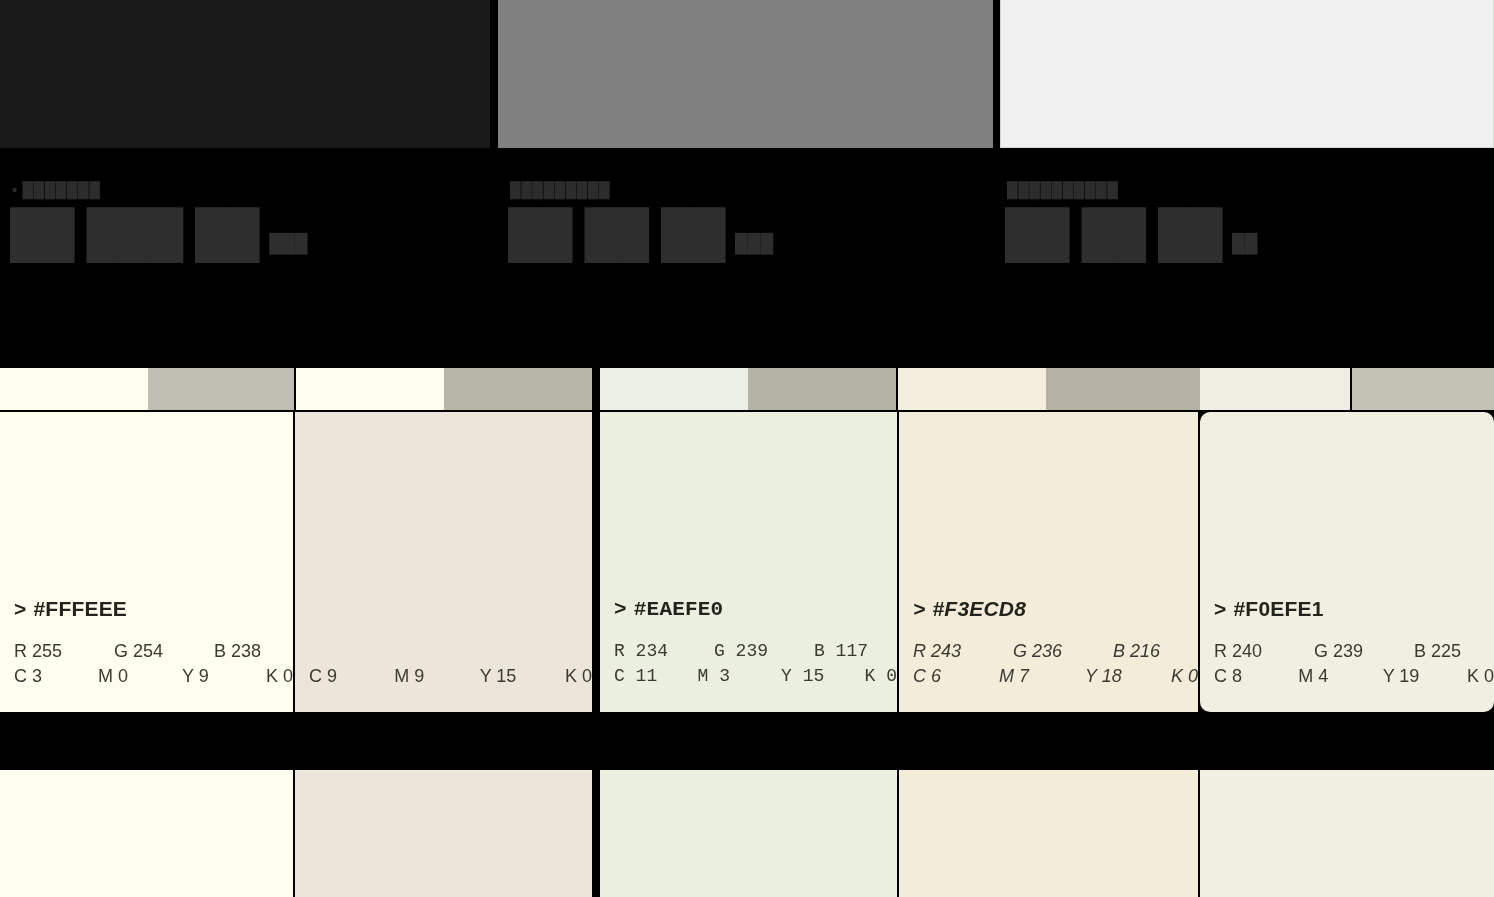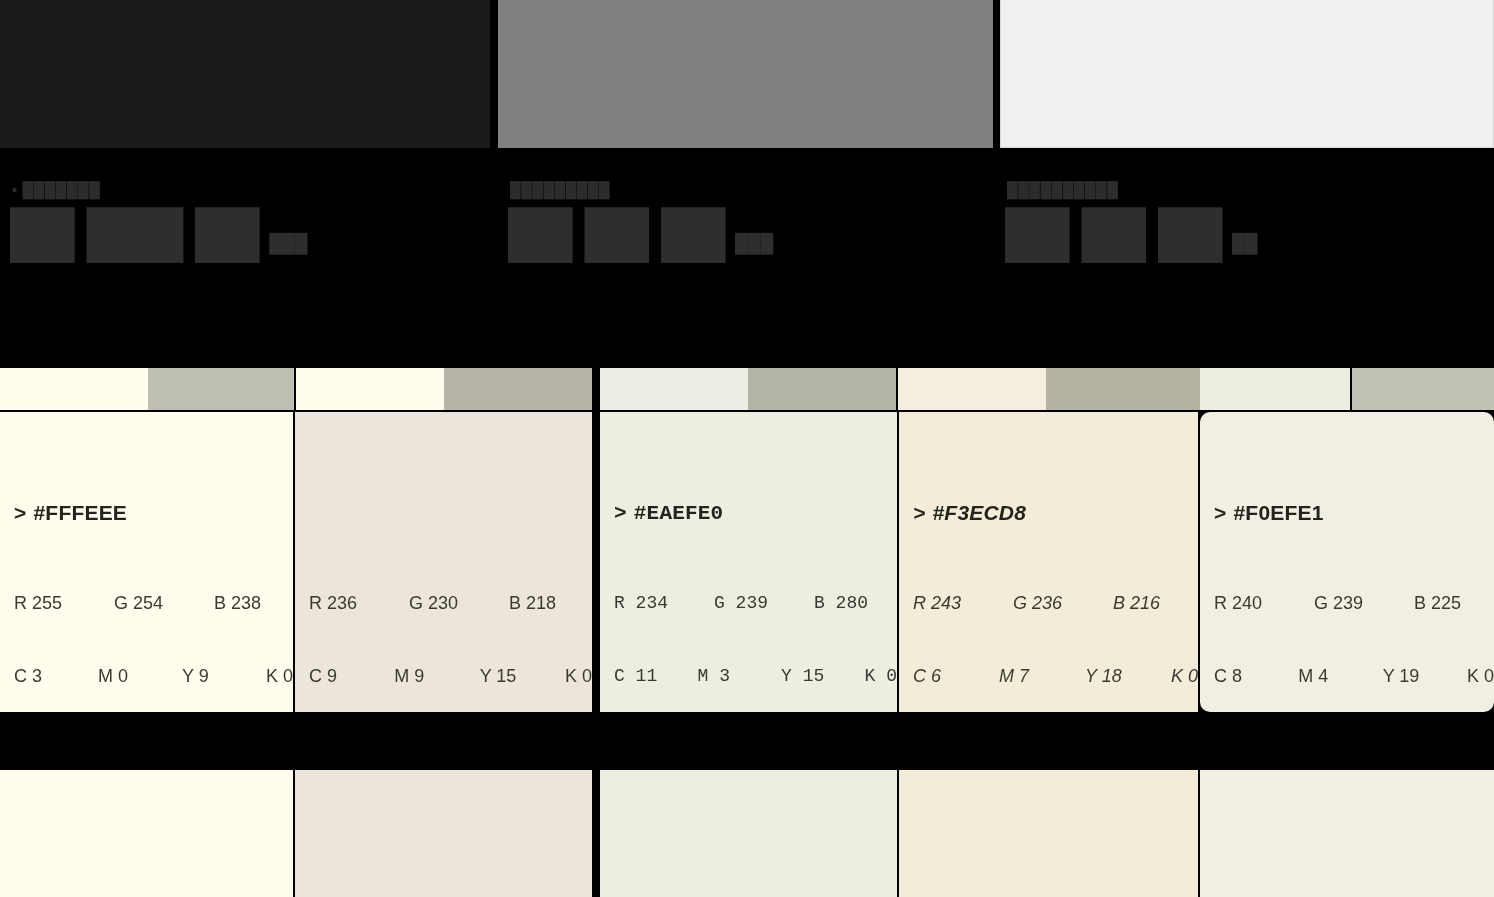--- a/index.html
+++ b/index.html
@@ -52,21 +52,21 @@
     display:flex; flex-direction:column; justify-content:flex-end;
     padding:16px 0 22px 14px;
   }
   .card .hex {
     font-size:21px; font-weight:700; letter-spacing:.2px;
     color:#24241e; margin-bottom:18px; white-space:nowrap;
   }
   .card .hex .caret { margin-right:7px; font-weight:700; }
   .vals { font-size:18px; color:#3a3a32; line-height:1.42; white-space:nowrap; }
   .vals .row { display:flex; }
-  .vals .k { width:100px;margin-top:48px; }
+  .vals .k { width:100px; }
   .vals .k:last-child { width:auto; }
 
   
   .divider { position:absolute; left:0; top:713px; width:1494px; height:57px; background:#000; }
 
   
   .grid-bottom { position:absolute; left:0; top:770px; width:1494px; height:127px; }
   .card-bottom { position:absolute; top:0; height:127px; }
 </style>
 </head>
@@ -127,39 +127,34 @@
             <span class="k">C 3</span>
             <span class="k">M 0</span>
             <span class="k">Y 9</span>
             <span class="k">K 0</span>
           </div>
         </div>
       </div>
       <div class="card" style="left: 295px; width: 297px; background: rgb(236, 230, 218);">
         <div class="vals">
           <div class="row">
-            <span class="k">R 236</span>
-            <span class="k">G 230</span>
-            <span class="k">B 218</span>
-          </div>
-          <div class="row">
             <span class="k">C 9</span>
             <span class="k">M 9</span>
             <span class="k">Y 15</span>
             <span class="k">K 0</span>
           </div>
         </div>
       </div>
       <div class="card" style="left: 600px; width: 297px; background: rgb(234, 239, 224); font-family: Liberation Mono, monospace;">
         <div class="hex"><span class="caret">&gt;</span><span>#EAEFE0</span></div>
         <div class="vals">
           <div class="row">
             <span class="k">R 234</span>
             <span class="k">G 239</span>
-            <span class="k">B 280</span>
+            <span class="k">B 117</span>
           </div>
           <div class="row">
             <span class="k">C 11</span>
             <span class="k">M 3</span>
             <span class="k">Y 15</span>
             <span class="k">K 0</span>
           </div>
         </div>
       </div>
       <div class="card" style="left: 899px; width: 299px; background: rgb(243, 236, 216); font-style: italic;">

